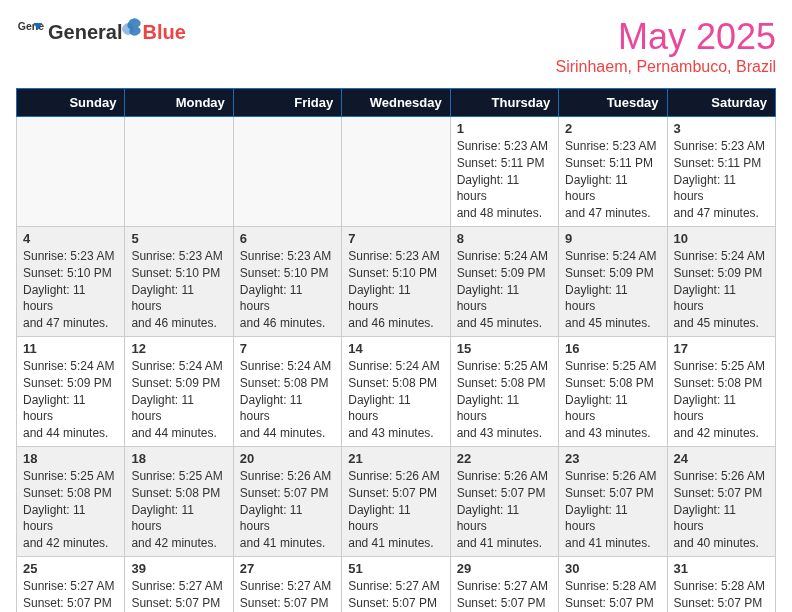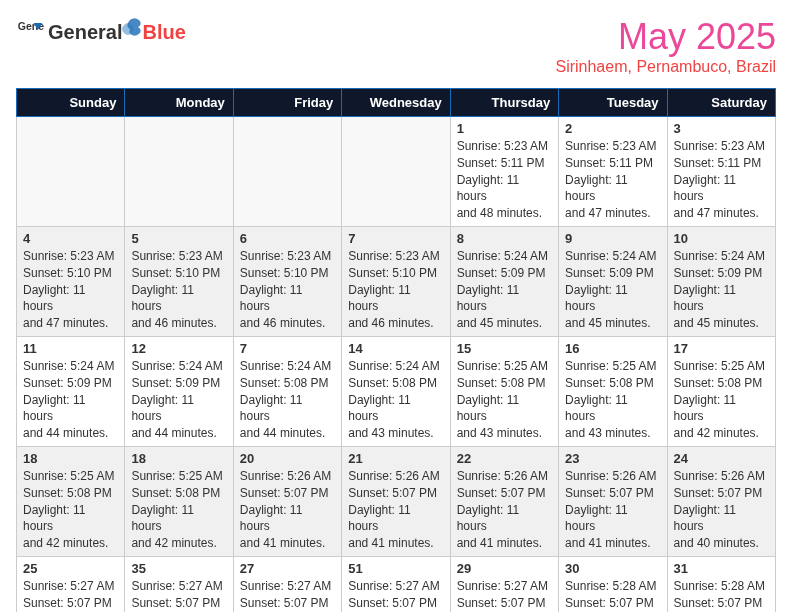--- a/index.html
+++ b/index.html
@@ -299,21 +299,21 @@
       </tr>
       <tr>
         <td>
           <span class="day-num">25</span>
           <div class="day-info" style="white-space: pre-line;">Sunrise: 5:27 AM
 Sunset: 5:07 PM
 Daylight: 11 hours
 and 40 minutes.</div>
         </td>
         <td>
-          <span class="day-num">35</span>
+          <span class="day-num">39</span>
           <div class="day-info" style="white-space: pre-line;">Sunrise: 5:27 AM
 Sunset: 5:07 PM
 Daylight: 11 hours
 and 40 minutes.</div>
         </td>
         <td>
           <span class="day-num">27</span>
           <div class="day-info" style="white-space: pre-line;">Sunrise: 5:27 AM
 Sunset: 5:07 PM
 Daylight: 11 hours

